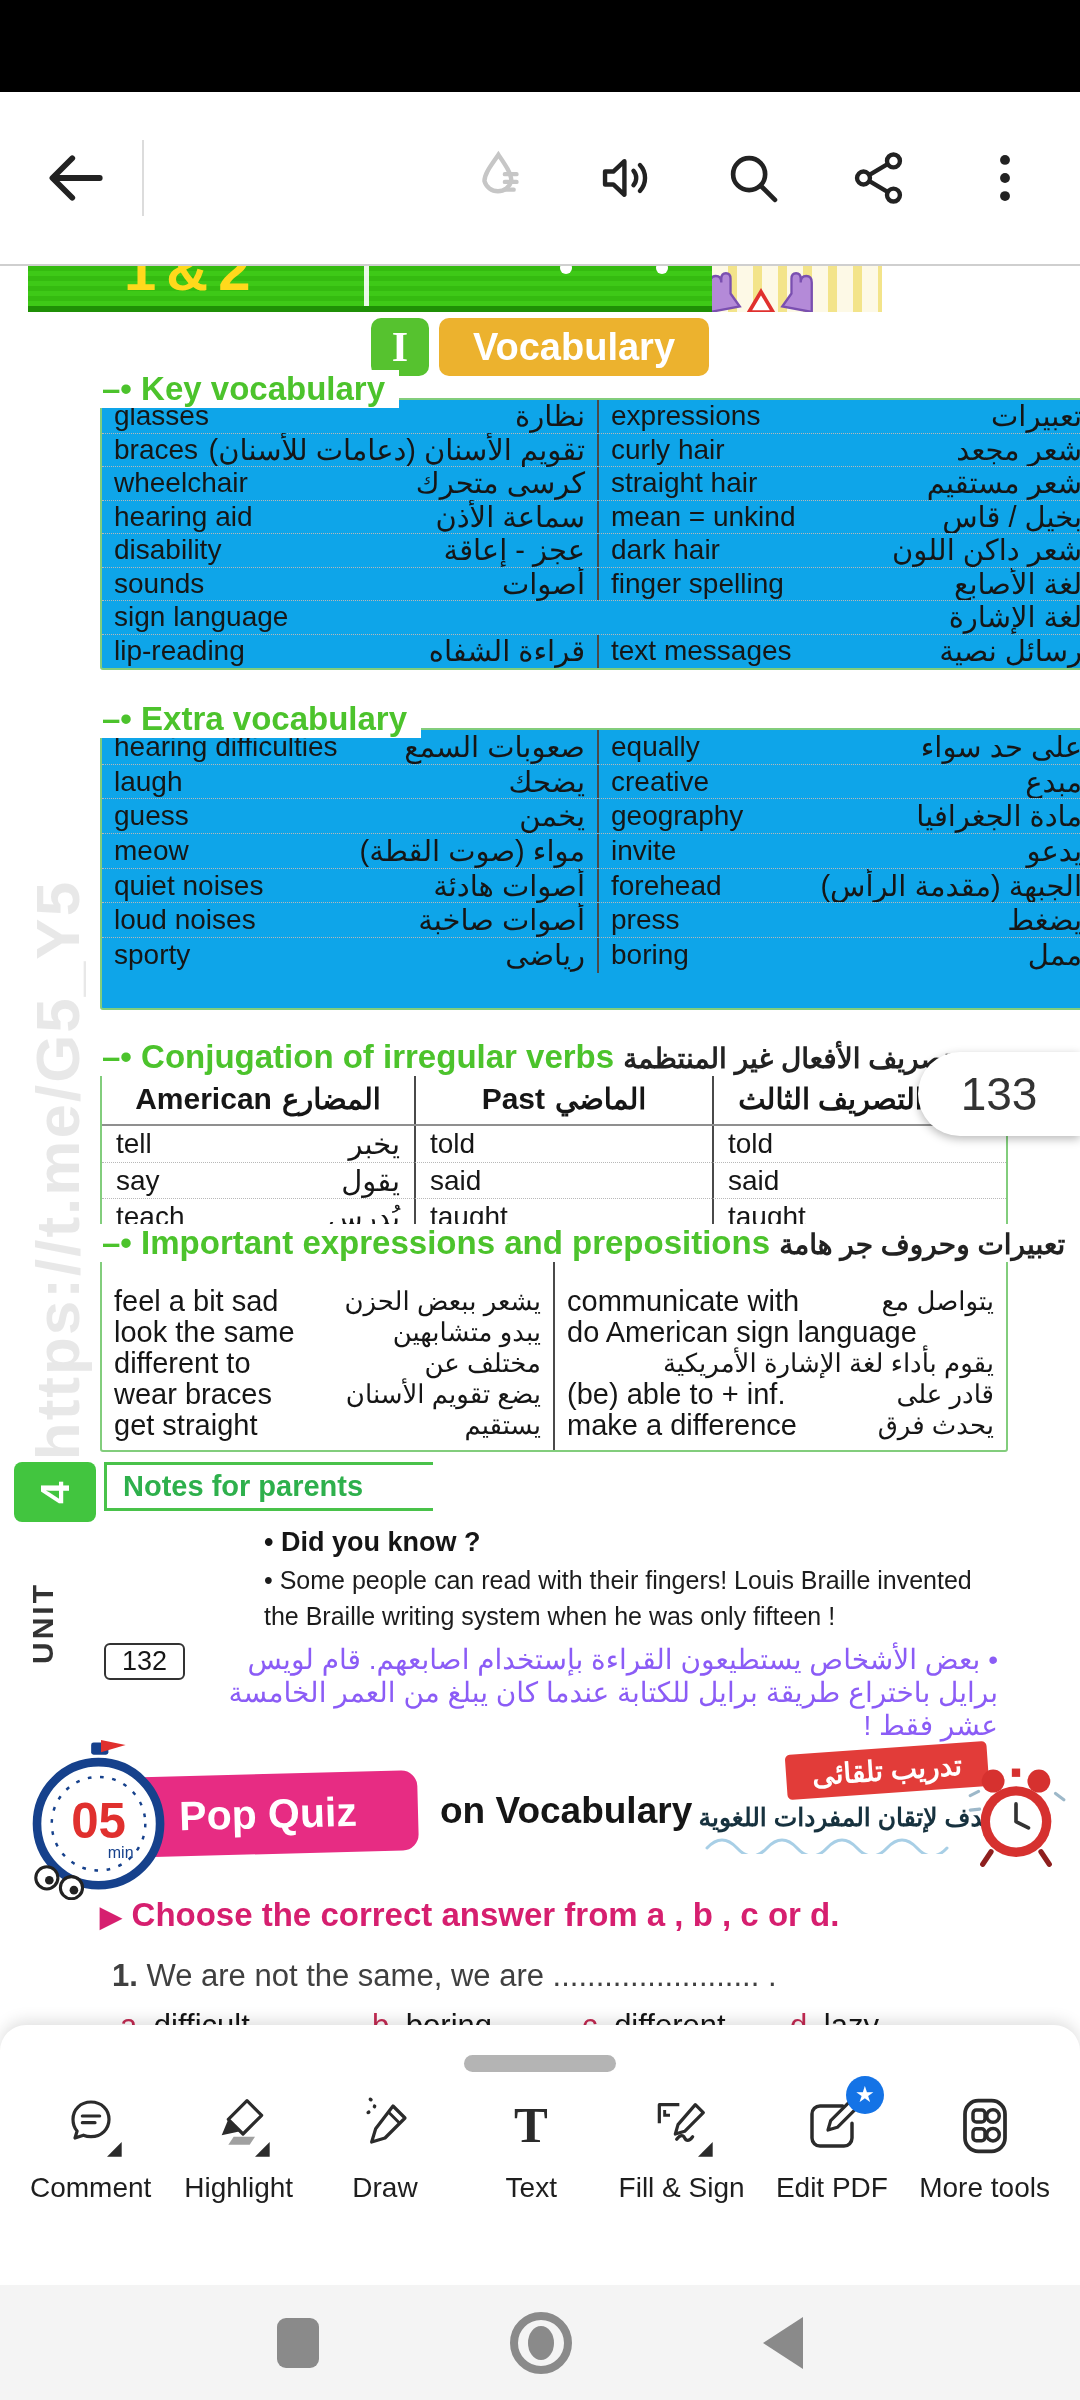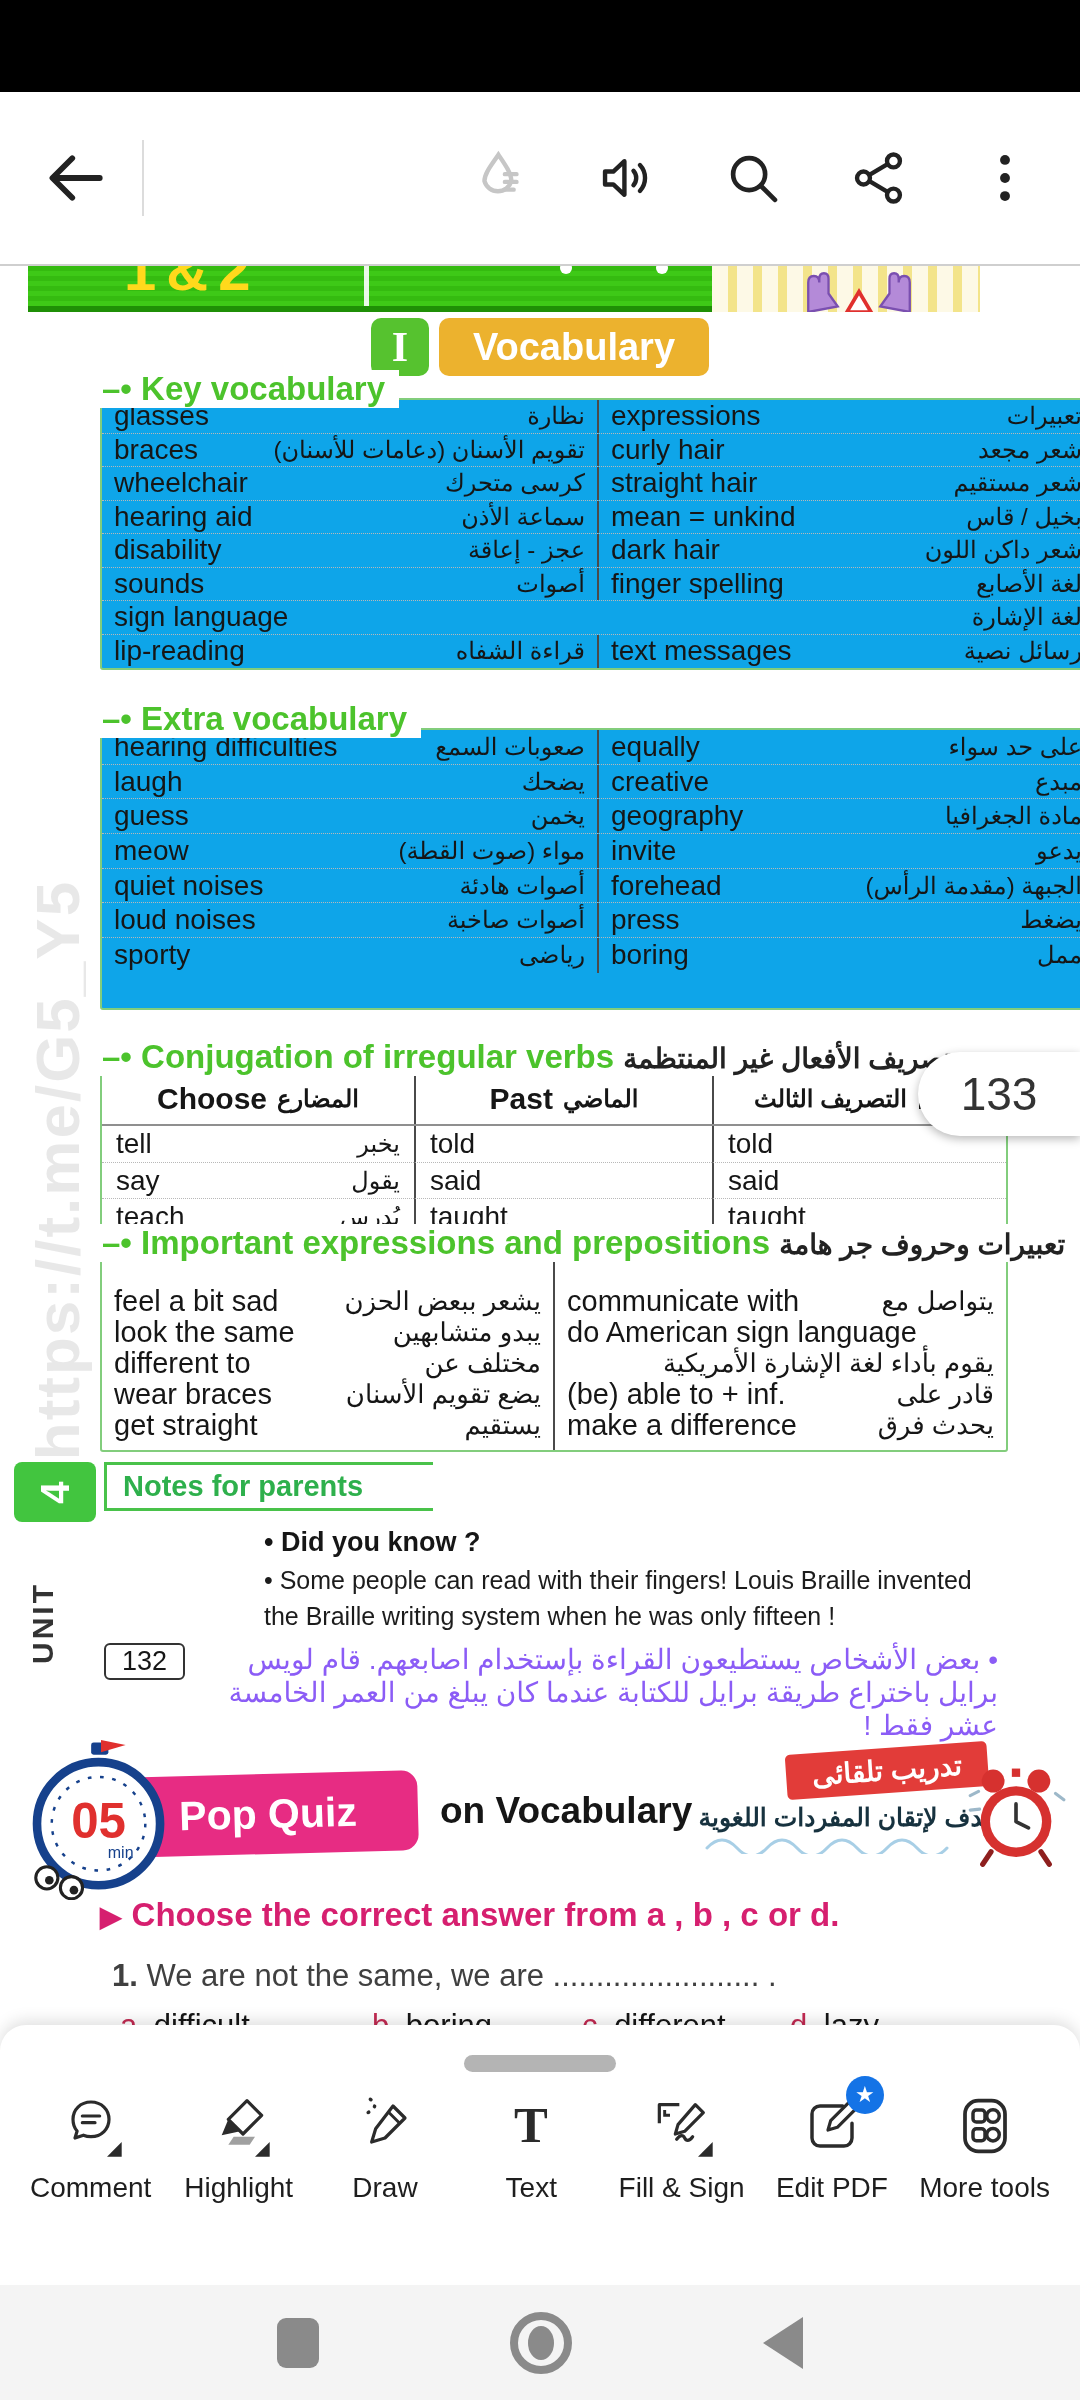--- a/index.html
+++ b/index.html
@@ -21,21 +21,21 @@
 
   
   .pdf { position:absolute; top:264px; left:0; width:1080px; height:1761px; background:#fff;
          border-top:2px solid #cfcfcf; overflow:hidden; }
 
   .watermark { position:absolute; left:-392px; top:868px; width:900px; height:72px;
                transform:rotate(-90deg); font-size:62px; font-weight:bold;
                color:rgba(110,110,110,.16); letter-spacing:2px; white-space:nowrap; text-align:center; }
 
   
-  .banner { position:absolute; top:0; left:28px; width:952px; height:46px; display:flex; }
+  .banner { position:absolute; top:0; left:28px; width:854px; height:46px; display:flex; }
   .banner-green { width:684px; position:relative; overflow:hidden;
     background:repeating-linear-gradient(0deg,#3ec917 0 5px,#35bb10 5px 10px);
     border-bottom:6px solid #1f8f06; }
   .banner-frag { position:absolute; top:-30px; left:96px; font-size:58px; font-weight:bold;
                  color:#ffd91c; letter-spacing:10px; }
   .banner-line { position:absolute; left:336px; top:0; bottom:0; width:5px; background:rgba(255,255,255,.9); }
   .banner-dot { position:absolute; top:-4px; width:12px; height:12px; border-radius:50%; background:#fff; }
   .banner-stripes { flex:1; position:relative; overflow:hidden;
     background:repeating-linear-gradient(90deg,#fdf9e6 0 16px,#f3e48a 16px 25px); }
   .hands { position:absolute; right:26px; top:-2px; }
@@ -52,21 +52,21 @@
   .vsec { position:absolute; left:100px; width:996px; border:2px solid #82cd7c; border-radius:3px; background:#0ea5e9; }
   .sec-head { position:absolute; left:96px; background:#fff; padding:0 14px; color:#4cc32c;
               font-size:33px; font-weight:bold; z-index:2; }
   .sec-head .bullet { color:#4cc32c; }
   .sec-head .ar { color:#222; font-weight:bold; }
   .vrow { display:flex; align-items:center; border-bottom:1px dotted #b8b8b8; }
   .vrow:last-child { border-bottom:none; }
   .half { flex:1; display:flex; justify-content:space-between; align-items:center; padding:0 12px; overflow:hidden; }
   .half + .half { border-left:2px solid #4a4a4a; align-self:stretch; }
   .en { font-size:28px; color:#161616; white-space:nowrap; }
-  .arz { font-size:24px; color:#161616; direction:rtl; white-space:nowrap; }
+  .arz { font-size:29px; color:#161616; direction:rtl; white-space:nowrap; }
   .key-sec .vrow { height:33.5px; }
   .extra-sec .vrow { height:34.7px; }
 
   
   .conj-sec { position:absolute; left:100px; top:806px; width:908px; border:2px solid #82cd7c;
               border-radius:3px; background:#fff; }
   .cgrid { display:grid; grid-template-columns:312px 298px 1fr; }
   .ccell { padding:0 14px; display:flex; align-items:center; }
   .ccell + .ccell { border-left:2px solid #4a4a4a; }
   .chead .ccell { justify-content:center; gap:10px; height:50px; font-weight:bold; }
@@ -386,21 +386,21 @@
         </div>
       </div>
 
     <div class="sec-head" style="top:772px; left:88px;">
       <span class="bullet">–• </span><span>Conjugation of irregular verbs</span>
       <span class="ar" style="direction:rtl; font-size:28px;"> <span>تصريف الأفعال غير المنتظمة</span></span>
     </div>
     <div class="conj-sec">
       <div class="cgrid chead">
         <div class="ccell">
-            <span class="en">Choose</span>
+            <span class="en">American</span>
             <span class="arz">المضارع</span>
           </div>
         <div class="ccell">
             <span class="en">Past</span>
             <span class="arz">الماضي</span>
           </div>
         <div class="ccell">
             <span class="arz">التصريف الثالث</span>
             <span class="en">P.P.</span>
           </div>

